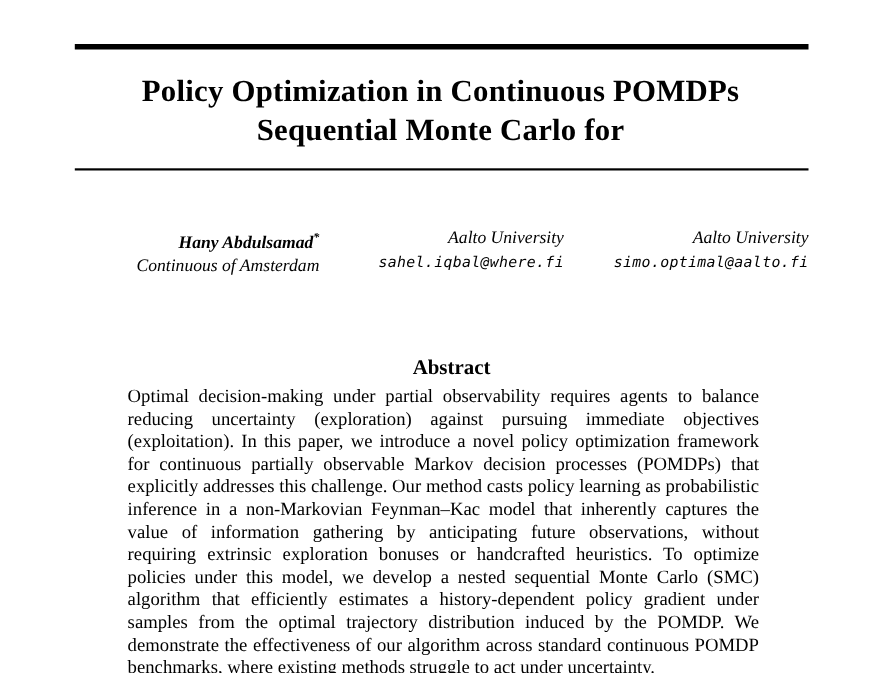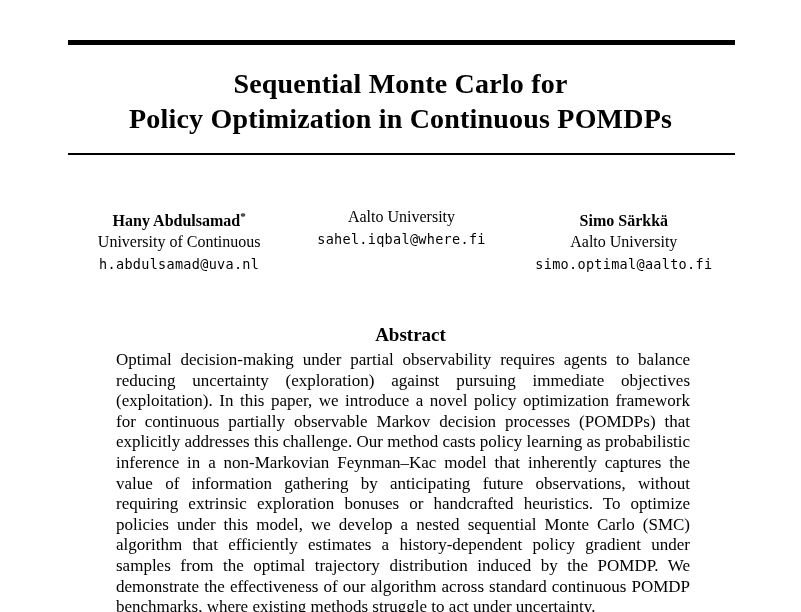--- a/index.html
+++ b/index.html
@@ -48,23 +48,24 @@
   .authors {
     position: absolute;
     top: 206px;
     left: 68px;
     width: 667px;
     display: flex;
     justify-content: space-between;
   }
   .author {
     flex: 1;
-    text-align: center;
+    text-align: right;
     font-size: 16px;
     line-height: 21px;
+    font-style: italic;
   }
   .author .author-name {
     font-weight: bold;
   }
   .author .author-name sup {
     font-size: 11px;
   }
   .author .author-email {
     font-family: "DejaVu Sans Mono", "Liberation Mono", monospace;
     font-size: 13.5px;
@@ -95,41 +96,39 @@
   }
 </style>
 </head>
 <body>
 
 <div class="page">
 
   <div class="rule-thick"></div>
 
   <h1 class="title">
+    <span>Policy Optimization in Continuous POMDPs</span>
     <span>Sequential Monte Carlo for</span>
-    <span>Policy Optimization in Continuous POMDPs</span>
   </h1>
 
   <div class="rule-thin"></div>
 
   <div class="authors">
 
     <div class="author">
       <div class="author-name"><span>Hany Abdulsamad</span><sup>*</sup></div>
-      <div class="author-affil">University of Continuous</div>
-      <div class="author-email">h.abdulsamad@uva.nl</div>
+      <div class="author-affil">Continuous of Amsterdam</div>
     </div>
 
     <div class="author">
       <div class="author-affil">Aalto University</div>
       <div class="author-email">sahel.iqbal@where.fi</div>
     </div>
 
     <div class="author">
-      <div class="author-name"><span>Simo Särkkä</span><sup></sup></div>
       <div class="author-affil">Aalto University</div>
       <div class="author-email">simo.optimal@aalto.fi</div>
     </div>
 
   </div>
 
   <h2 class="abstract-heading">Abstract</h2>
 
   <p class="abstract-body">Optimal decision-making under partial observability requires agents to balance reducing uncertainty (exploration) against pursuing immediate objectives (exploitation). In this paper, we introduce a novel policy optimization framework for continuous partially observable Markov decision processes (POMDPs) that explicitly addresses this challenge. Our method casts policy learning as probabilistic inference in a non-Markovian Feynman–Kac model that inherently captures the value of information gathering by anticipating future observations, without requiring extrinsic exploration bonuses or handcrafted heuristics. To optimize policies under this model, we develop a nested sequential Monte Carlo (SMC) algorithm that efficiently estimates a history-dependent policy gradient under samples from the optimal trajectory distribution induced by the POMDP. We demonstrate the effectiveness of our algorithm across standard continuous POMDP benchmarks, where existing methods struggle to act under uncertainty.</p>
 

